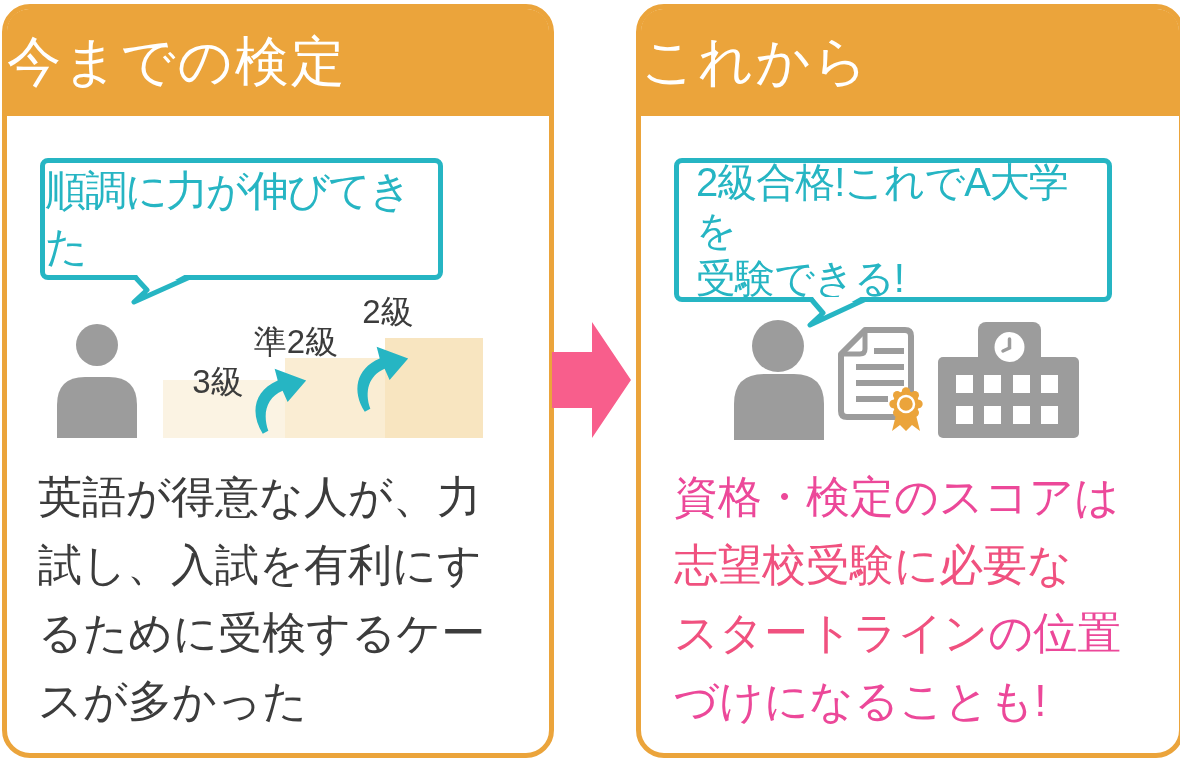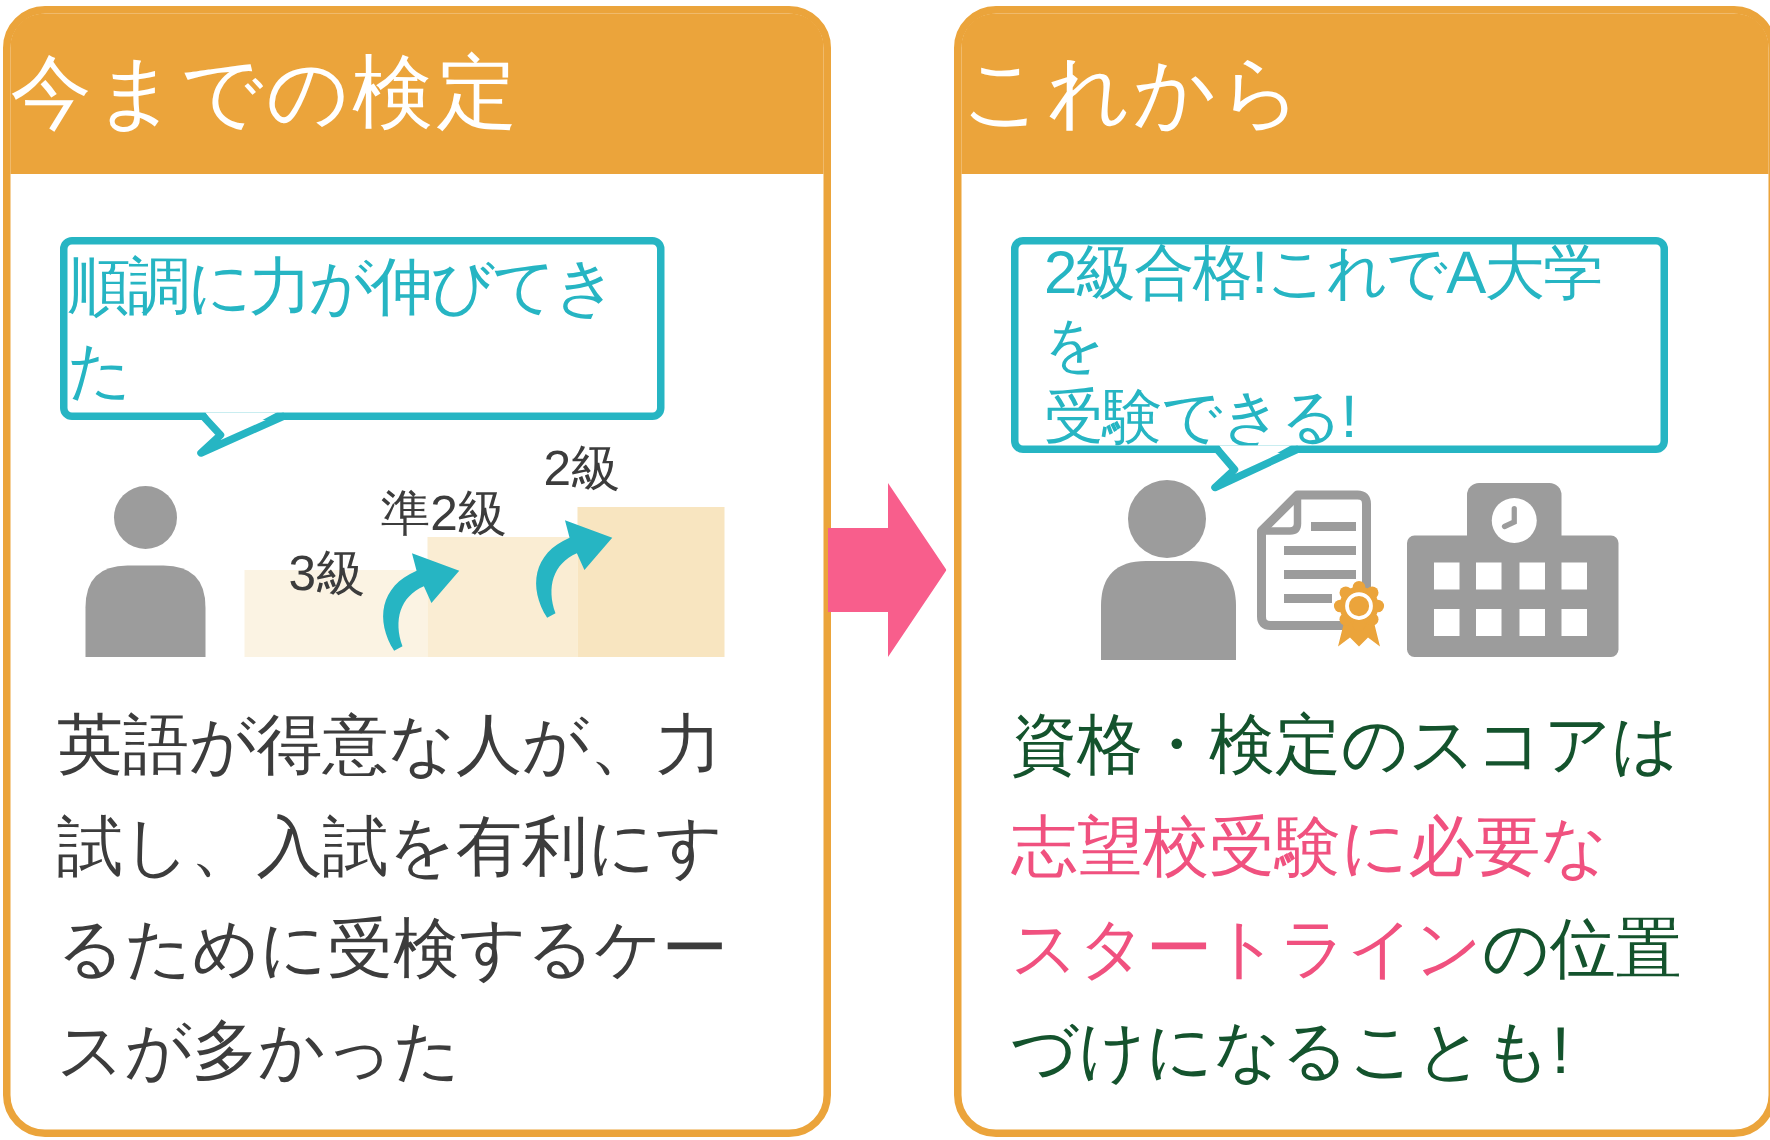--- a/index.html
+++ b/index.html
@@ -29,21 +29,21 @@
   .tail-svg { position:absolute; overflow:hidden; }
 
   .step { position:absolute; }
   .step-label { position:absolute; transform:translateX(-50%);
                 font-size:33px; color:#3C3C3C; white-space:nowrap; }
   .step-arrow { position:absolute; transform:rotate(-10deg); }
 
   .desc { position:absolute; font-size:44px; line-height:68px; color:#3C3C3C;
           letter-spacing:0; white-space:nowrap; }
   .seg-pink { color:#F0517F; }
-  .seg-dark { color:#14532d; }
+  .seg-dark { color:#ec4899; }
 
   .big-arrow { position:absolute; left:552px; top:322px; width:79px; height:116px;
                background:#F85E8C;
                clip-path:polygon(0 30px,40px 30px,40px 0,79px 58px,40px 116px,40px 86px,0 86px); }
 
   .icon-abs { position:absolute; }
 </style>
 </head>
 <body>
 

